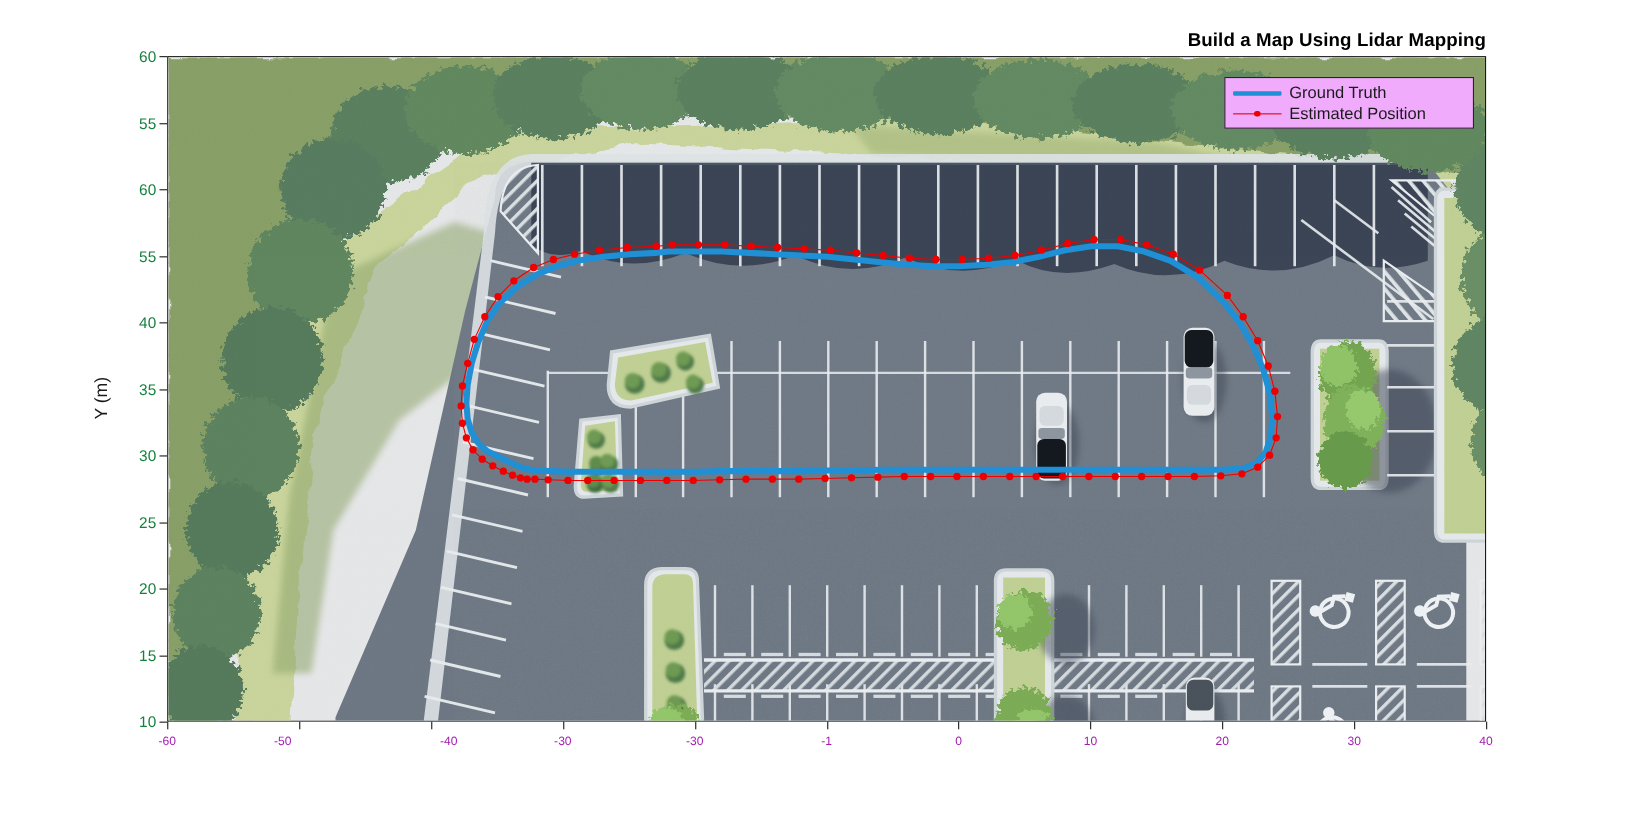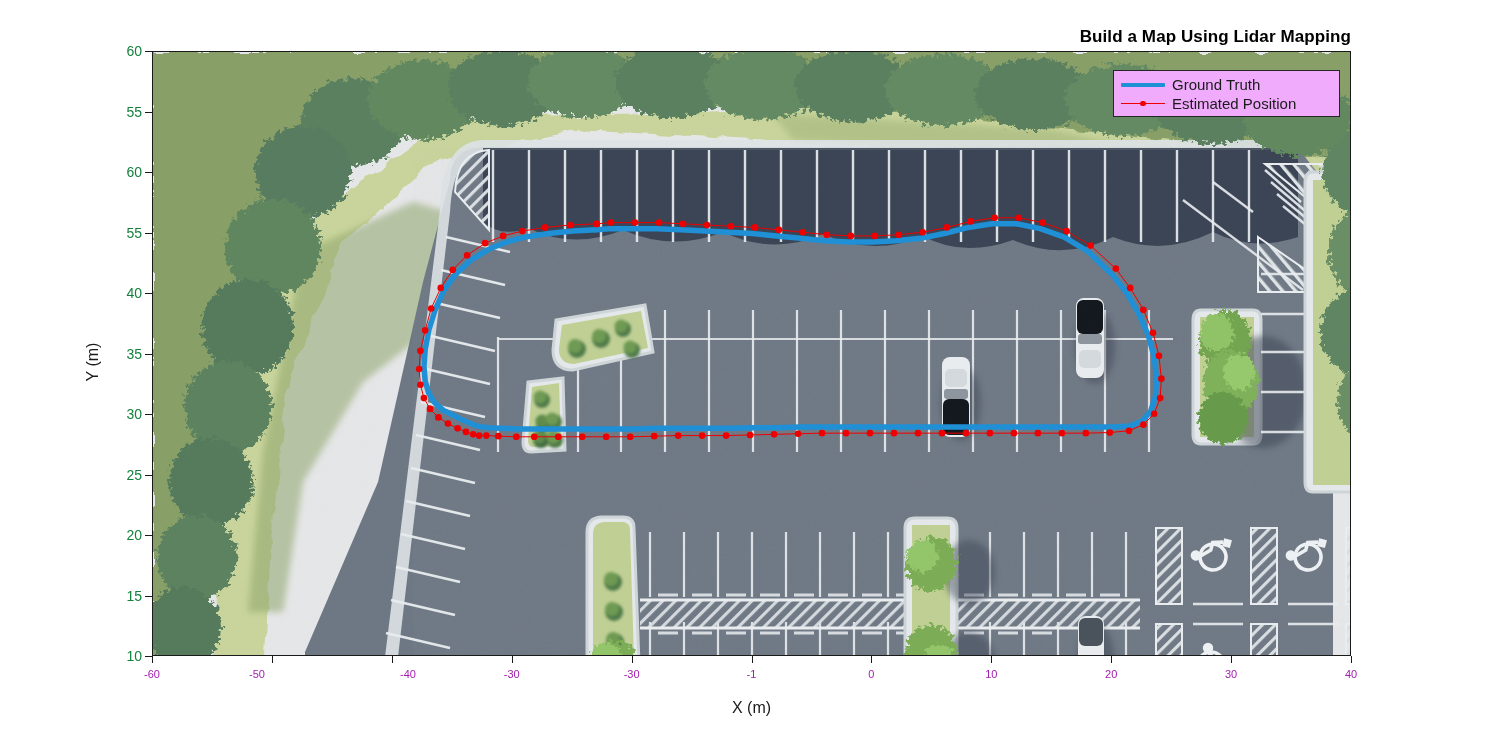--- a/index.html
+++ b/index.html
@@ -630,21 +630,20 @@
       <div class="yticklabel" style="top: 242px;">40</div>
       <div class="tick ytick" style="top: 181.5px; left: 43px;"></div>
       <div class="yticklabel" style="top: 181.5px;">55</div>
       <div class="tick ytick" style="top: 121px; left: 43px;"></div>
       <div class="yticklabel" style="top: 121px;">60</div>
       <div class="tick ytick" style="top: 60.5px; left: 43px;"></div>
       <div class="yticklabel" style="top: 60.5px;">55</div>
       <div class="tick ytick" style="top: 0px; left: 43px;"></div>
       <div class="yticklabel" style="top: 0px;">60</div>
     </div>
-  <div id="xlabel">X (m)</div>
   <div id="ylabel">Y (m)</div>
 
   <div id="legend">
     <div class="legend-row">
       <span class="legend-sample">
         <span class="legend-line-thick"></span>
       </span>
       <span class="legend-text">Ground Truth</span>
     </div>
     <div class="legend-row">

